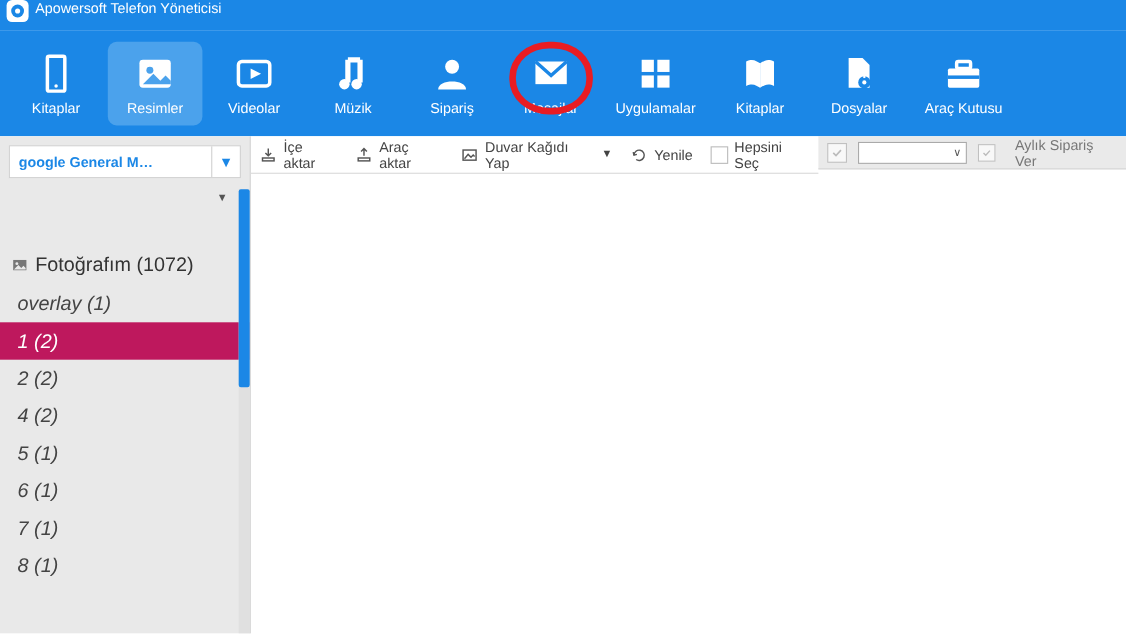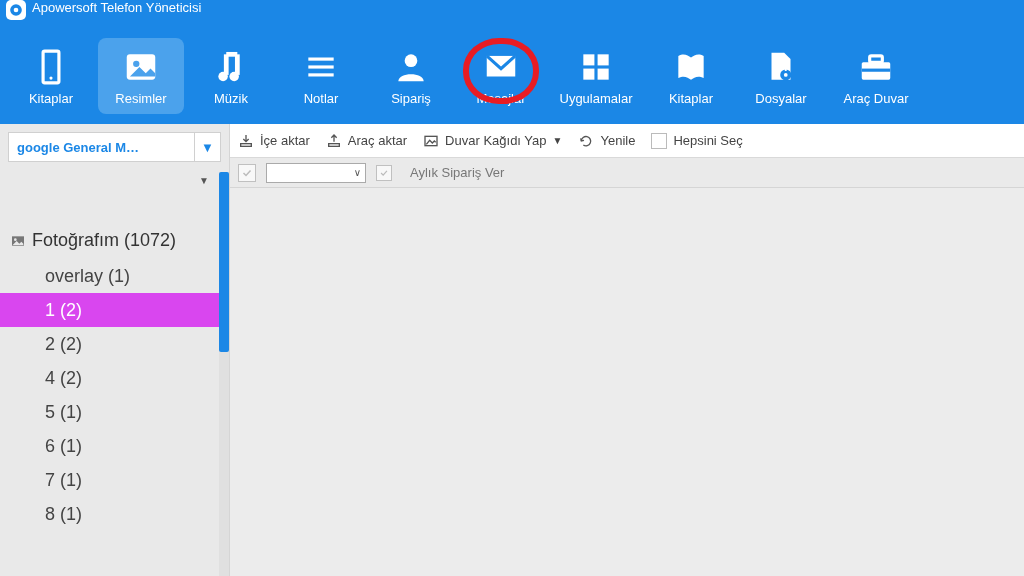--- a/index.html
+++ b/index.html
@@ -125,27 +125,28 @@
   .tree-header {
     display:flex; align-items:center;
     padding: 8px 10px;
     gap:6px;
     color:#333;
   }
   .tree-header svg { width:16px; height:16px; fill:#666; }
   .tree-item {
     display:flex; align-items:center;
     height: 34px;
-    padding-left: 45px;
+    padding-left: 16px;
     cursor:pointer;
-  }
-  .tree-item.selected { background:#d946ef; color:#fff;text-align:right; }
+    font-style:italic;
+  }
+  .tree-item.selected { background:#be185d; color:#fff;text-align:right; }
 
   
-  .content { flex:1 1 auto; display:flex; flex-direction:column; min-width:0; }
+  .content { flex:1 1 auto; display:flex; min-width:0; }
 
   .toolbar {
     height: 34px;
     background:#fff;
     border-bottom:1px solid #d9d9d9;
     display:flex; align-items:center;
     padding: 0 8px;
     gap: 16px;
   }
   .toolbar .tbtn {
@@ -212,44 +213,43 @@
     <span class="icon">
       <svg viewBox="0 0 24 24">
           <rect x="3" y="4" width="18" height="16" rx="2" fill="#fff"></rect>
           <circle cx="9" cy="10" r="2" fill="#4ba2ec"></circle>
           <path d="M5 18 L11 12 L15 16 L18 13 L21 16 V18 Z" fill="#4ba2ec"></path>
         </svg>
     </span>
     <span class="label">Resimler</span>
   </div>
 
+  <div class="nav-item">
+    <span class="icon">
+      <svg viewBox="0 0 24 24">
+          <rect x="3" y="5" width="18" height="14" rx="2" fill="none" stroke="#fff" stroke-width="2"></rect>
+          <path d="M10 9 L16 12 L10 15 Z" fill="#fff"></path>
+        </svg>
+    </span>
+    <span class="label">Videolar</span>
+  </div>
 
   <div class="nav-item">
     <span class="icon">
       <svg viewBox="0 0 24 24">
           <path d="M9 4 V17" stroke="#fff" stroke-width="3" fill="none"></path>
           <path d="M16 4 V17" stroke="#fff" stroke-width="3" fill="none"></path>
           <circle cx="7" cy="18" r="3" fill="#fff"></circle>
           <circle cx="14" cy="18" r="3" fill="#fff"></circle>
           <path d="M9 4 H16" stroke="#fff" stroke-width="3"></path>
         </svg>
     </span>
     <span class="label">Müzik</span>
   </div>
 
-  <div class="nav-item">
-    <span class="icon">
-      <svg viewBox="0 0 24 24">
-          <rect x="4" y="6" width="16" height="2" fill="#fff"></rect>
-          <rect x="4" y="11" width="16" height="2" fill="#fff"></rect>
-          <rect x="4" y="16" width="16" height="2" fill="#fff"></rect>
-        </svg>
-    </span>
-    <span class="label">Notlar</span>
-  </div>
 
   <div class="nav-item">
     <span class="icon">
       <svg viewBox="0 0 24 24">
           <circle cx="12" cy="8" r="4" fill="#fff"></circle>
           <path d="M4 21 C4 15 20 15 20 21 Z" fill="#fff"></path>
         </svg>
     </span>
     <span class="label">Sipariş</span>
   </div>
@@ -300,21 +300,21 @@
   </div>
 
   <div class="nav-item wide">
     <span class="icon">
       <svg viewBox="0 0 24 24">
           <rect x="3" y="9" width="18" height="11" rx="1" fill="#fff"></rect>
           <rect x="8" y="5" width="8" height="4" rx="1" fill="none" stroke="#fff" stroke-width="2"></rect>
           <rect x="3" y="13" width="18" height="2" fill="#1b87e6"></rect>
         </svg>
     </span>
-    <span class="label">Araç Duvar</span>
+    <span class="label">Araç Kutusu</span>
   </div>
 
 </div>
 
 <div class="main">
 
   <div class="sidebar">
     <div class="device-select">
       <span>google General M…</span>
       <span class="caret">▼</span>

